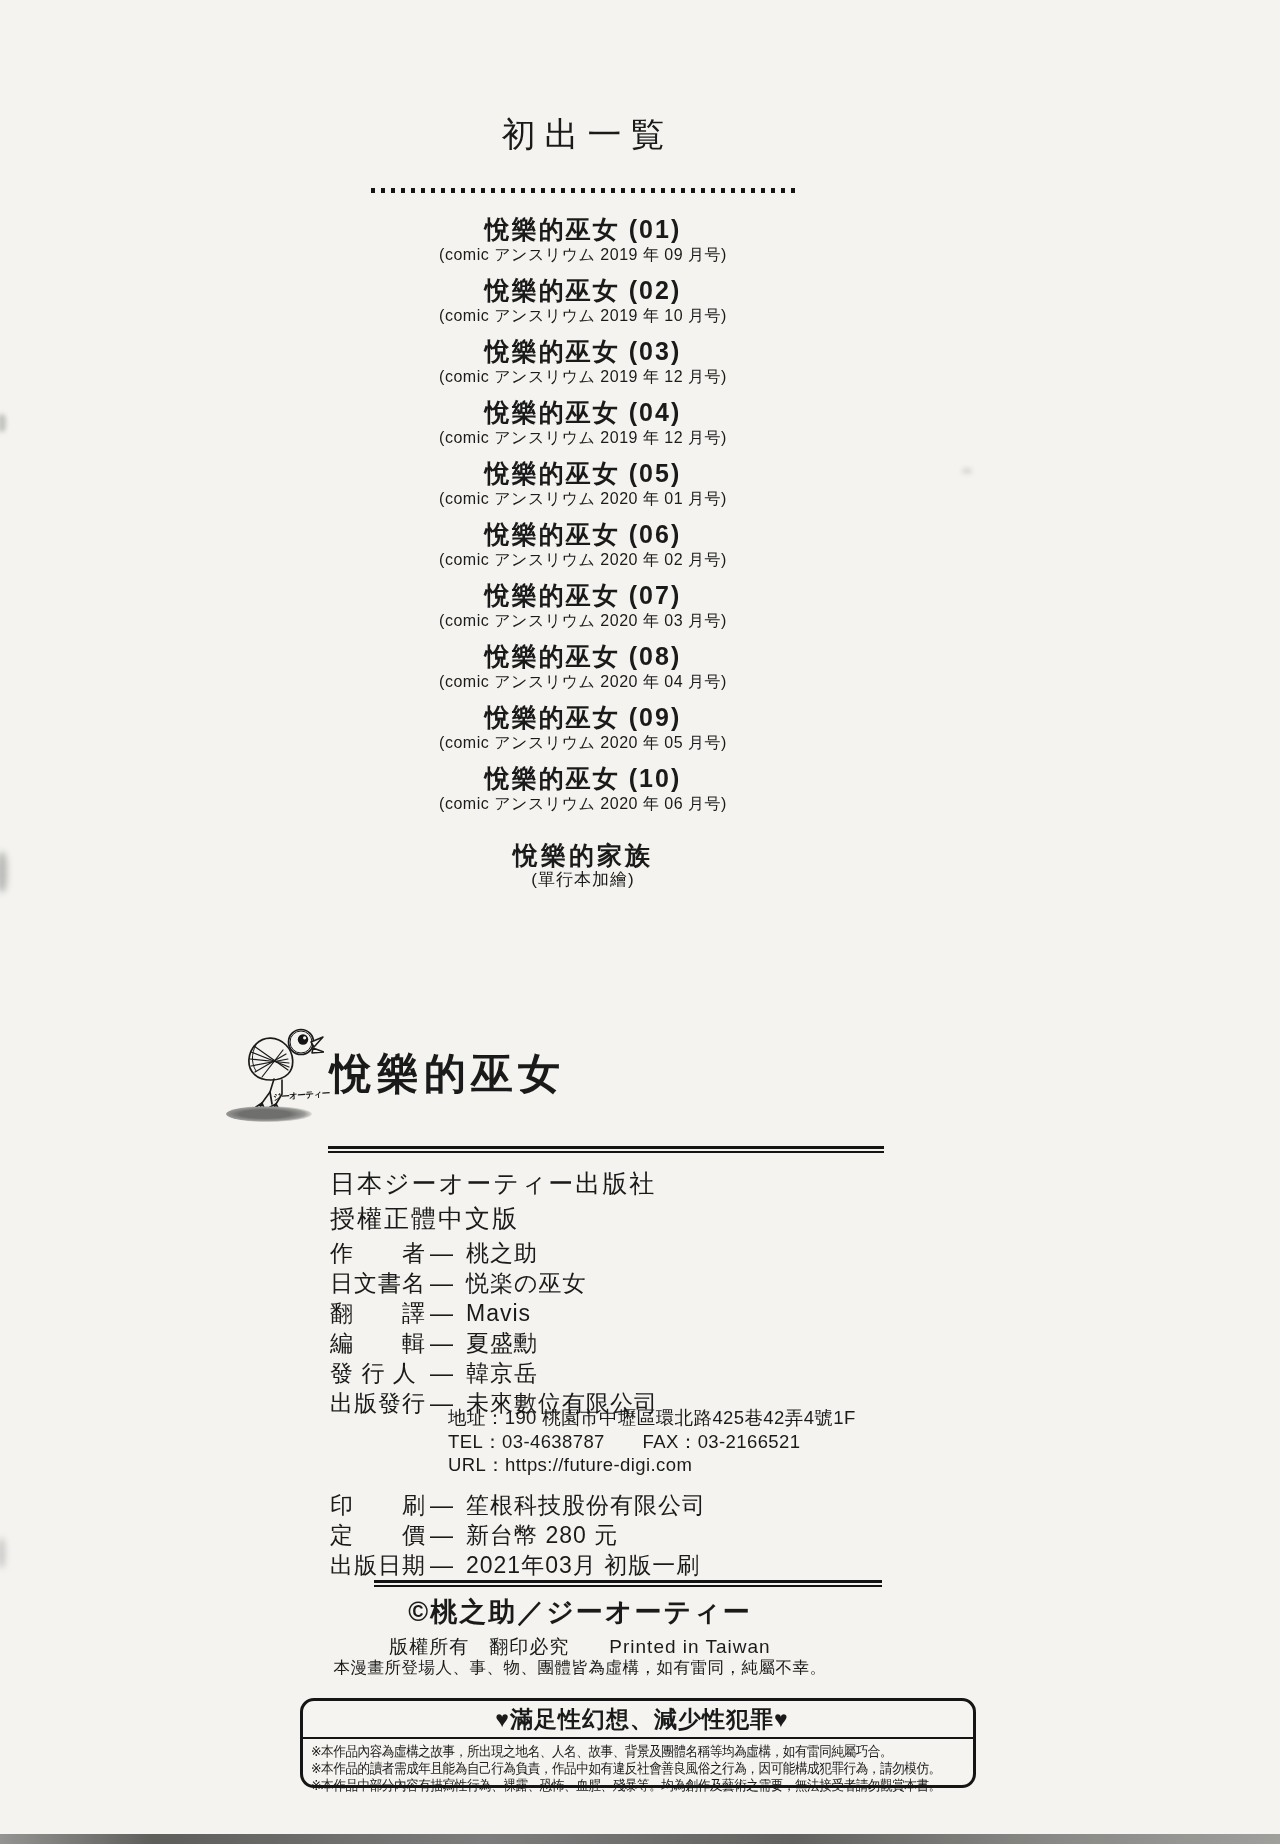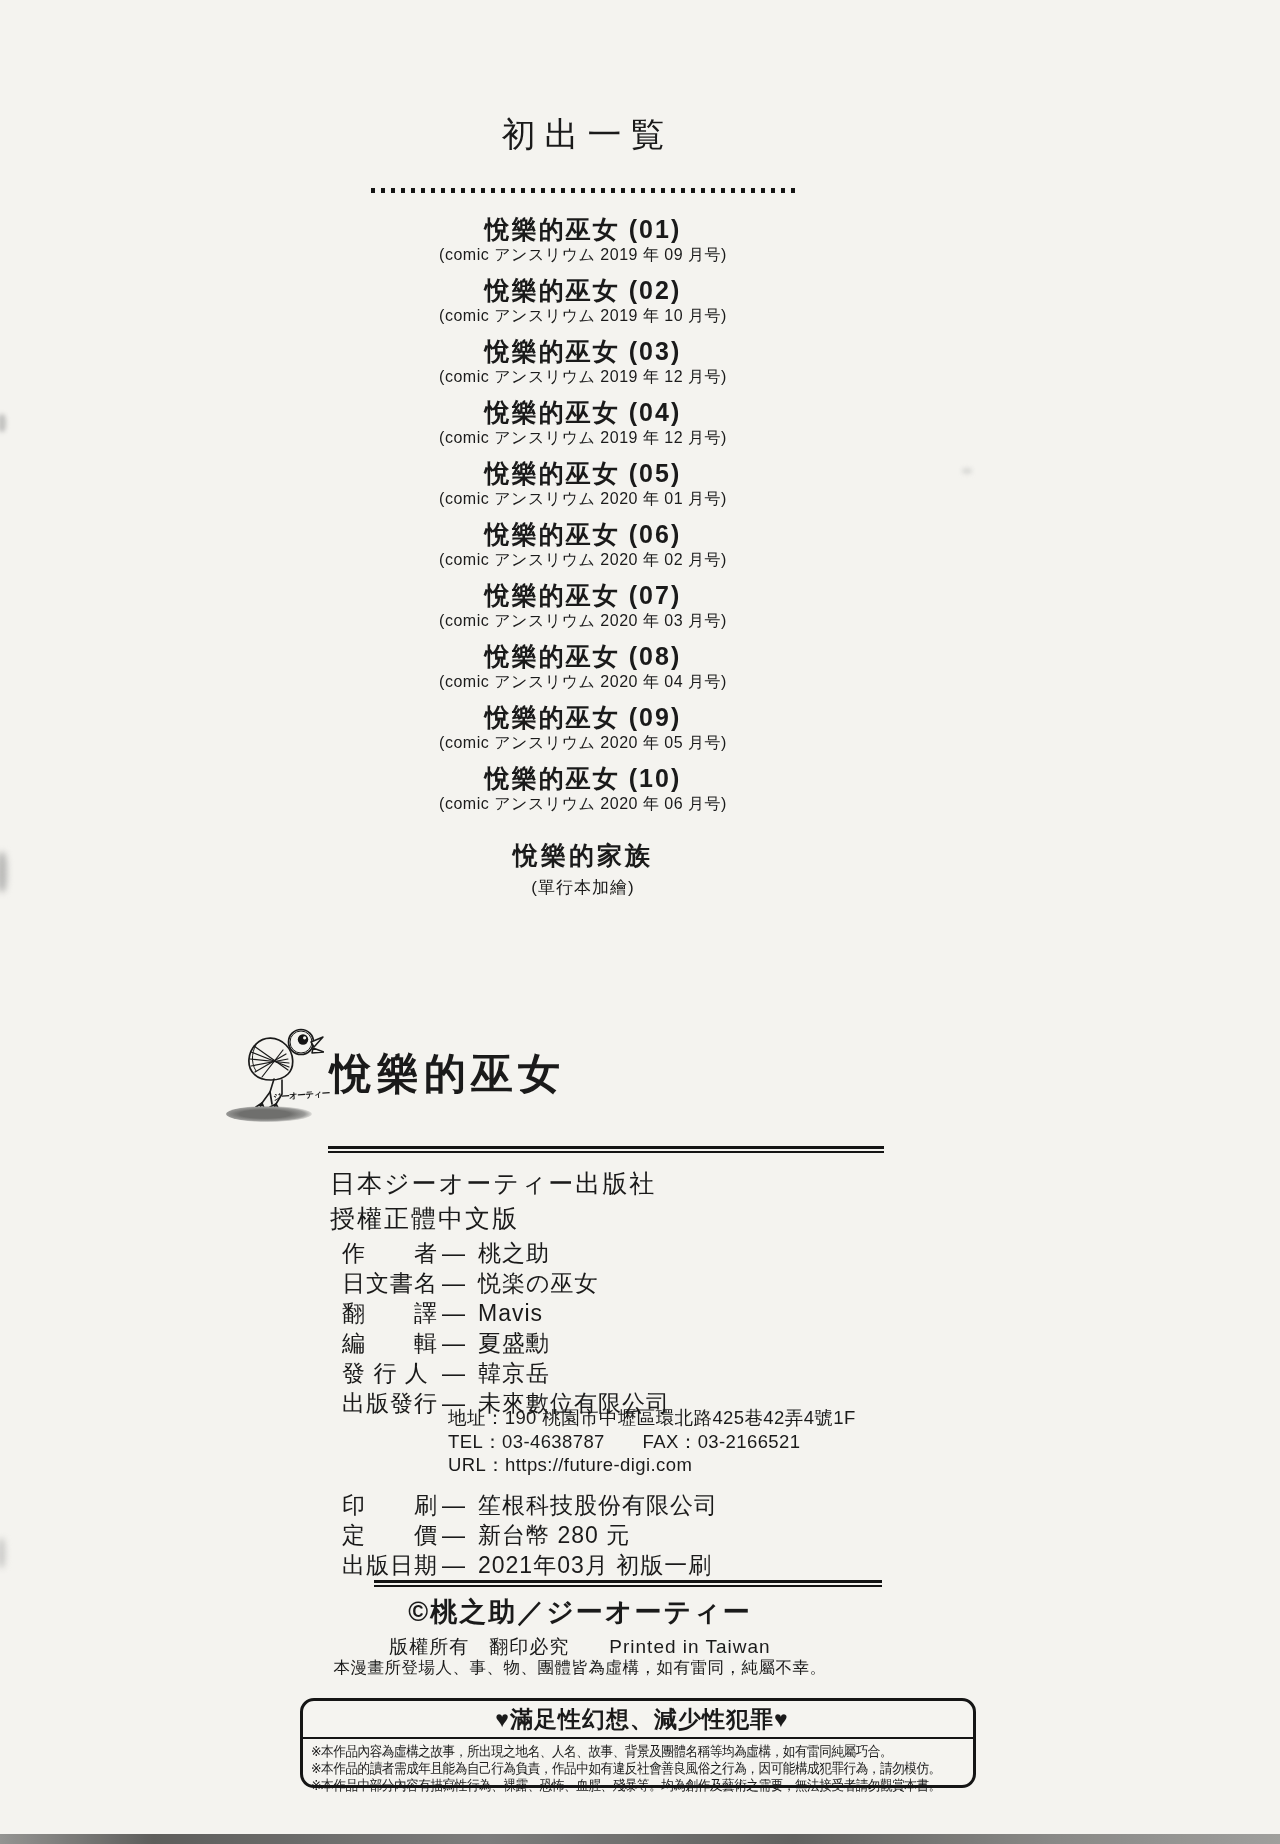--- a/index.html
+++ b/index.html
@@ -19,21 +19,21 @@
   .dotted{
     width:424px;height:4.5px;margin:30px auto 0;
     background:repeating-linear-gradient(90deg,#161616 0 4px,transparent 4px 10px);
   }
   .entries{margin-top:22px;}
   .entry{height:61px;}
   .entry-title{font-size:25px;font-weight:600;letter-spacing:2px;line-height:28px;}
   .entry-src{font-size:16px;letter-spacing:0.5px;line-height:19px;margin-top:2px;}
   .bonus{margin-top:16px;}
   .bonus-title{font-size:25px;font-weight:600;letter-spacing:3px;line-height:28px;}
-  .bonus-src{font-size:17px;line-height:21px;margin-top:8px;letter-spacing:1px;}
+  .bonus-src{font-size:17px;line-height:21px;margin-top:0;letter-spacing:1px;}
 
   
   .logo{position:absolute;left:244px;top:1026px;width:80px;height:82px;}
   .logo svg{width:100%;height:100%;}
   .logo-caption{
     position:absolute;left:273px;top:1090px;font-size:8.5px;letter-spacing:-0.5px;
     transform:rotate(-4deg);color:#141414;font-weight:700;
   }
   .logo-shadow{
     position:absolute;left:226px;top:1106px;width:86px;height:16px;border-radius:50%;
@@ -44,21 +44,21 @@
     position:absolute;left:330px;top:1046px;
     font-size:42px;font-weight:800;letter-spacing:5px;
   }
   .rule{position:absolute;height:2px;border-top:3px solid #141414;border-bottom:2px solid #141414;}
   .rule1{left:328px;top:1146px;width:556px;}
   .rule2{left:374px;top:1580px;width:508px;}
   .pub-lines{position:absolute;left:330px;top:1166px;font-size:25px;line-height:35px;letter-spacing:2px;font-weight:500;}
   .credits{position:absolute;left:330px;top:1238px;}
   .prints{position:absolute;left:330px;top:1490px;}
   .crow{display:flex;align-items:baseline;height:30px;font-size:23px;font-weight:500;}
-  .crow .lbl{display:inline-block;width:100px;white-space:pre;letter-spacing:1px;margin-left:12px;}
+  .crow .lbl{display:inline-block;width:100px;white-space:pre;letter-spacing:1px;}
   .crow .dash{display:inline-block;width:36px;text-align:left;}
   .crow .val{letter-spacing:1px;}
   .contact{position:absolute;left:448px;top:1406px;font-size:18.5px;line-height:23.5px;letter-spacing:0.4px;}
   .copyright{
     position:absolute;left:270px;top:1594px;width:620px;text-align:center;
     font-size:27px;font-weight:600;letter-spacing:2px;
   }
   .rights{position:absolute;left:270px;top:1634px;width:620px;text-align:center;font-size:19px;letter-spacing:1px;}
   .fiction{position:absolute;left:270px;top:1657px;width:620px;text-align:center;font-size:16.5px;letter-spacing:0.5px;}
 

